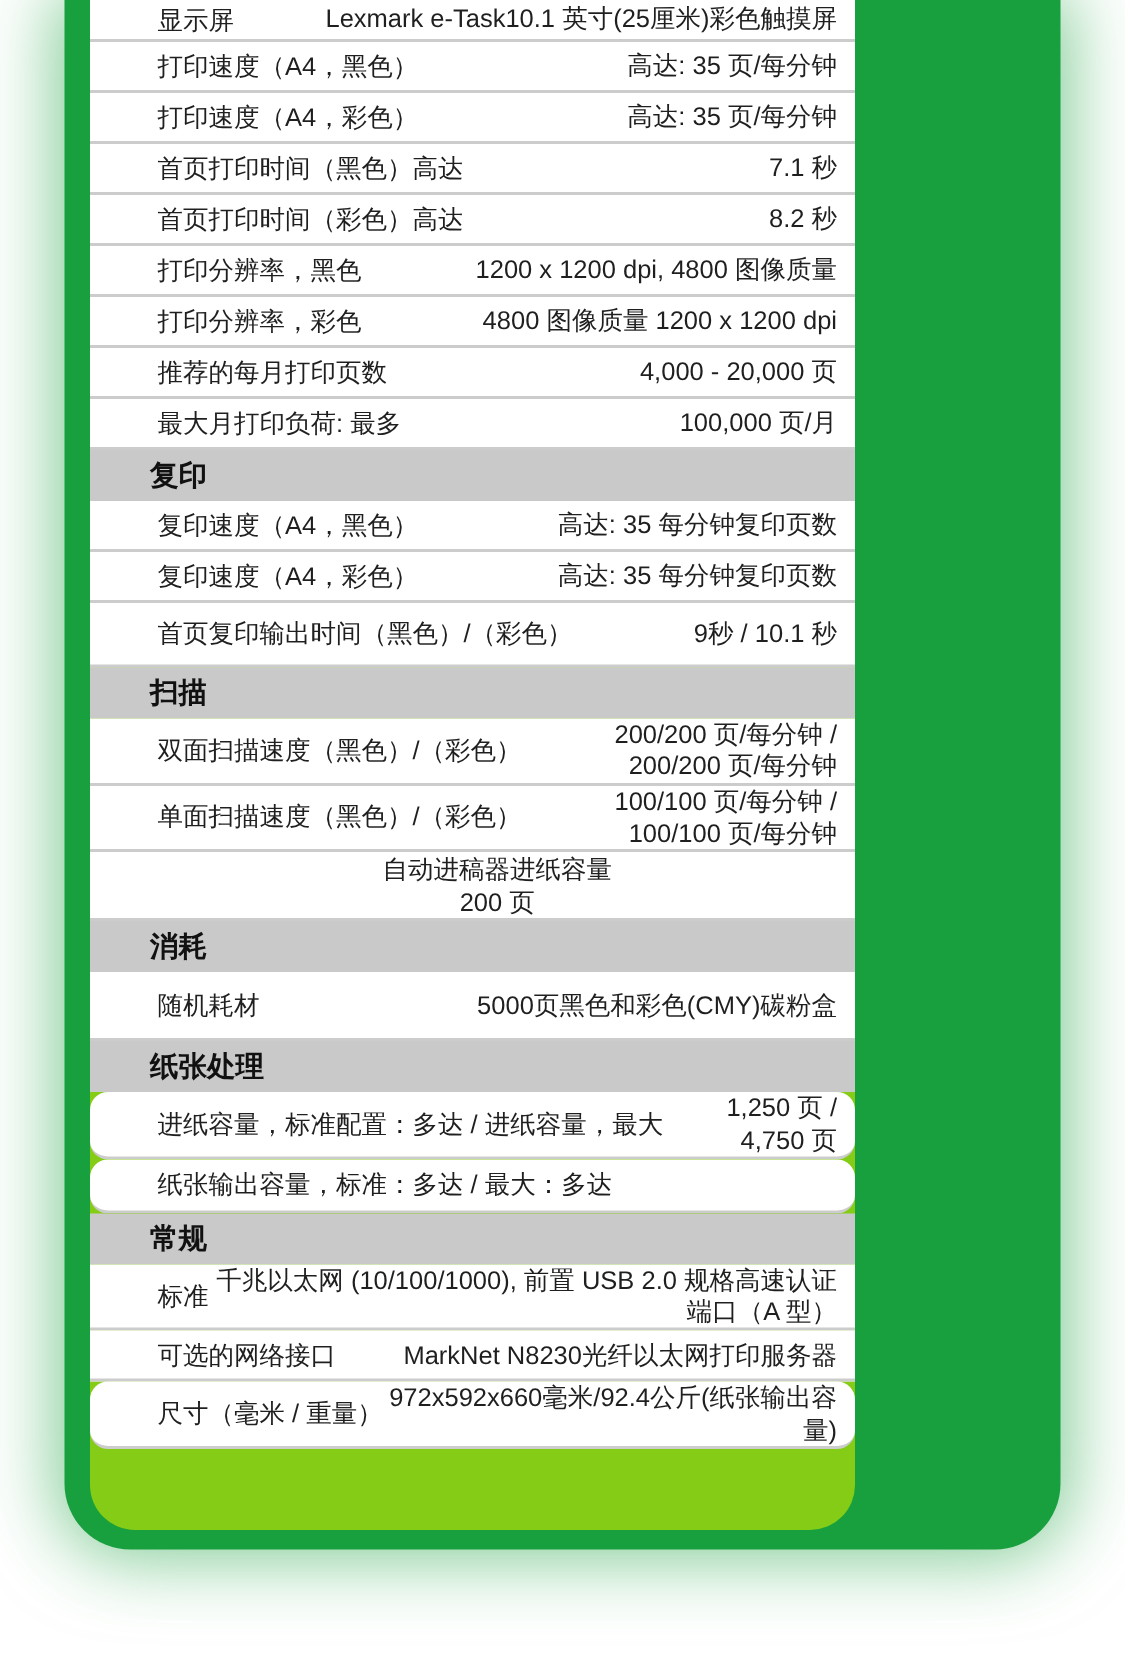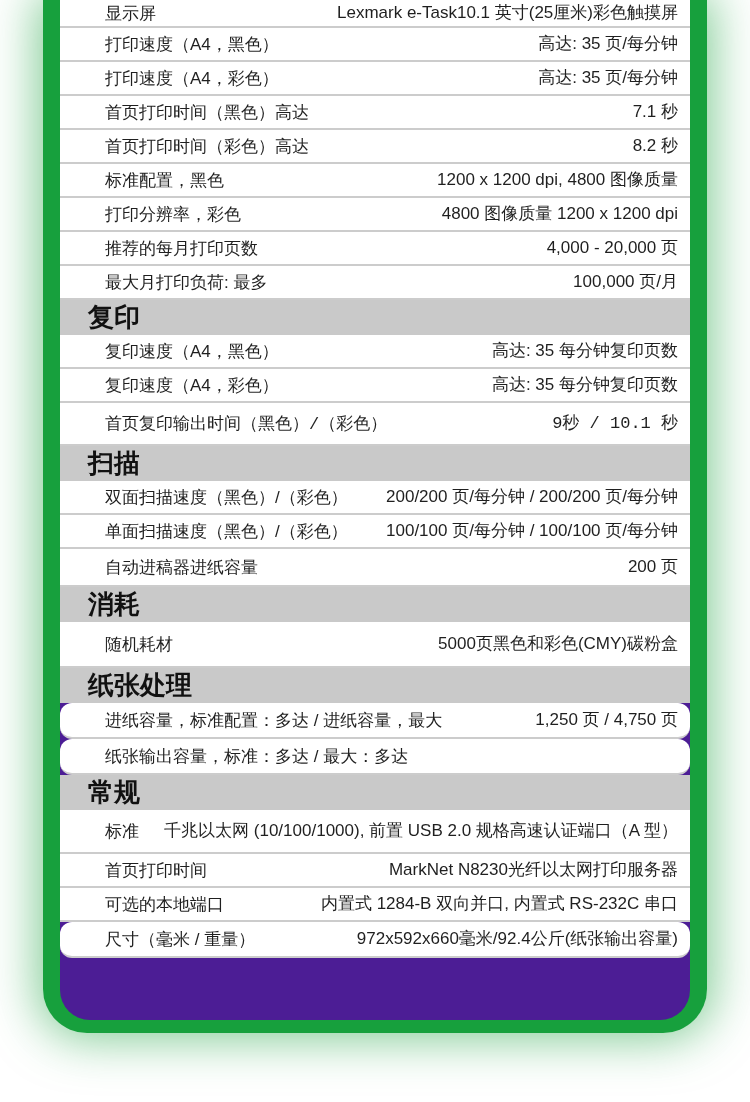--- a/index.html
+++ b/index.html
@@ -20,38 +20,38 @@
     left: 43px;
     top: 0;
     width: 664px;
     height: 1033px;
     background: #17a03d;
     border-radius: 0 0 44px 44px;
     box-shadow: 0 0 48px 6px rgba(23, 160, 61, 0.55);
     padding: 0 17px 13px 17px;
   }
   .white-card {
-    width: 630px;
+    width: 510px;
     height: 100%;
-    background: #4c1d95;
+    background: #84cc16;
     border-radius: 0 0 30px 30px;
     overflow: hidden;
   }
   .spec-row {
     display: flex;
     align-items: center;
     min-height: 34px;
     padding: 0 12px 0 45px;
     border-bottom: 2px solid #cccccc;
     background: #ffffff;
   }
   .spec-row.h28 { min-height: 28px; }
   .spec-row.h36 { min-height: 36px; border-radius: 12px; }
-  .spec-row.h38 { min-height: 38px; }
-  .spec-row.h43 { min-height: 43px; font-family: Liberation Mono, monospace; }
+  .spec-row.h38 { min-height: 38px; flex-direction: column; }
+  .spec-row.h43 { min-height: 43px; }
   .spec-row.h44 { min-height: 44px; }
   .spec-row.h46 { min-height: 46px; }
   .spec-label {
     font-size: 17px;
     color: #1f1f1f;
     white-space: nowrap;
     flex: 0 0 auto;
   }
   .spec-value {
     flex: 1 1 auto;
@@ -61,23 +61,24 @@
     line-height: 1.25;
   }
   .section-header {
     display: flex;
     align-items: center;
     min-height: 34px;
     background: #c9c9c9;
     padding-left: 28px;
   }
   .section-header .section-title {
-    font-size: 26px;
+    font-size: 19px;
     font-weight: bold;
     color: #111111;
+    margin-left: 12px;
   }
 </style>
 </head>
 <body>
 
 <div class="page">
   <div class="green-frame">
     <div class="white-card">
 
       <div class="spec-row h28">
@@ -94,21 +95,21 @@
       </div>
       <div class="spec-row">
         <span class="spec-label">首页打印时间（黑色）高达</span>
         <span class="spec-value">7.1 秒</span>
       </div>
       <div class="spec-row">
         <span class="spec-label">首页打印时间（彩色）高达</span>
         <span class="spec-value">8.2 秒</span>
       </div>
       <div class="spec-row">
-        <span class="spec-label">标准配置，黑色</span>
+        <span class="spec-label">打印分辨率，黑色</span>
         <span class="spec-value">1200 x 1200 dpi, 4800 图像质量</span>
       </div>
       <div class="spec-row">
         <span class="spec-label">打印分辨率，彩色</span>
         <span class="spec-value">4800 图像质量 1200 x 1200 dpi</span>
       </div>
       <div class="spec-row">
         <span class="spec-label">推荐的每月打印页数</span>
         <span class="spec-value">4,000 - 20,000 页</span>
       </div>
@@ -169,26 +170,22 @@
       </div>
 
       <div class="section-header">
         <span class="section-title">常规</span>
       </div>
       <div class="spec-row h44">
         <span class="spec-label">标准</span>
         <span class="spec-value">千兆以太网 (10/100/1000), 前置 USB 2.0 规格高速认证端口（A 型）</span>
       </div>
       <div class="spec-row">
-        <span class="spec-label">首页打印时间</span>
+        <span class="spec-label">可选的网络接口</span>
         <span class="spec-value">MarkNet N8230光纤以太网打印服务器</span>
-      </div>
-      <div class="spec-row">
-        <span class="spec-label">可选的本地端口</span>
-        <span class="spec-value">内置式 1284-B 双向并口, 内置式 RS-232C 串口</span>
       </div>
       <div class="spec-row h36">
         <span class="spec-label">尺寸（毫米 / 重量）</span>
         <span class="spec-value">972x592x660毫米/92.4公斤(纸张输出容量)</span>
       </div>
 
     </div>
   </div>
 </div>
 

